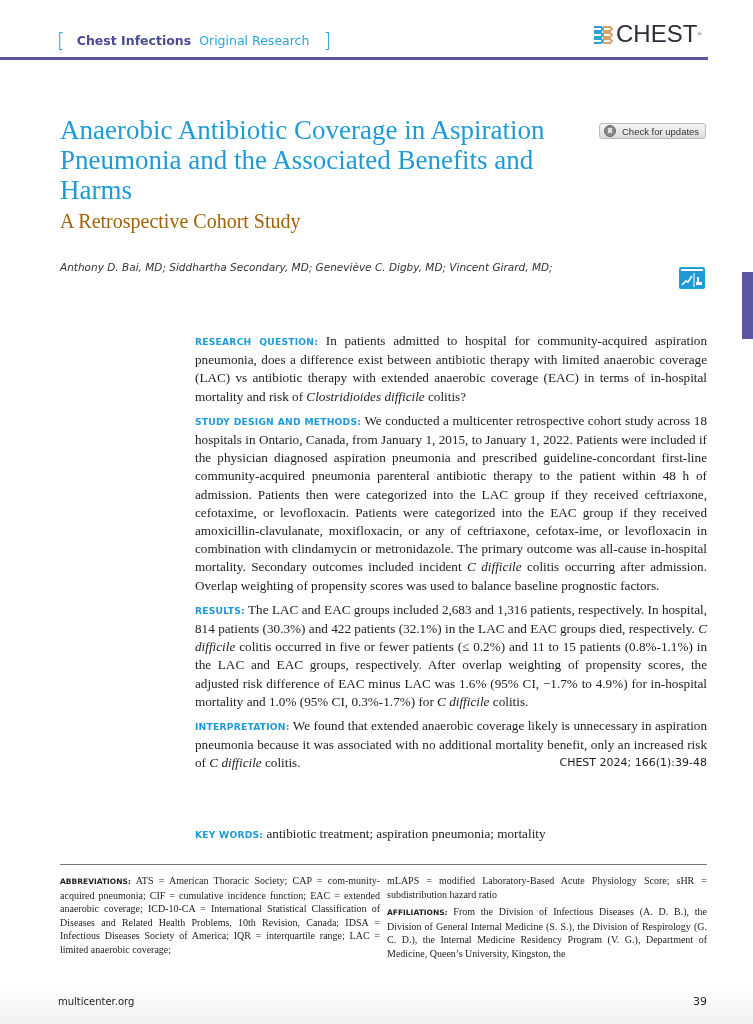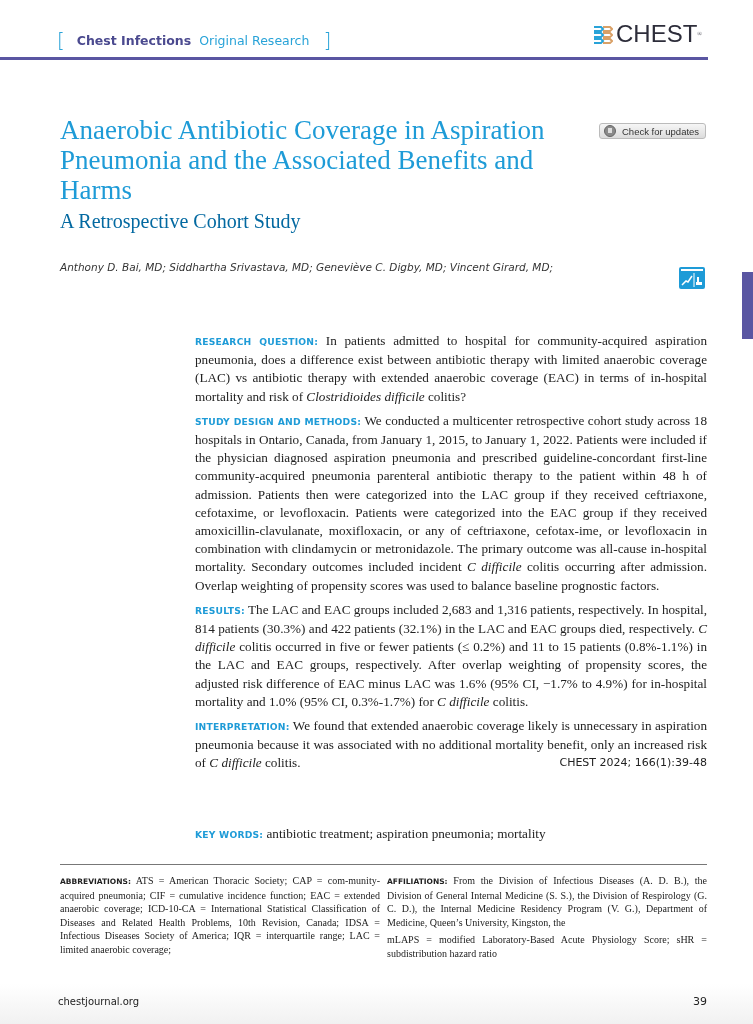--- a/index.html
+++ b/index.html
@@ -8,21 +8,21 @@
   .breadcrumb { position: absolute; left: 57px; top: 28px; font-family: "DejaVu Sans", sans-serif; font-size: 12.5px; }
   .bracket { color: #29a3d8; font-size: 20px; font-weight: 300; vertical-align: -2px; }
   .section { color: #4b4a8f; font-weight: bold; margin-left: 8px; }
   .type { color: #29a3d8; margin-left: 4px; margin-right: 10px; }
   .logo { position: absolute; left: 593px; top: 22px; display: flex; align-items: center; }
   .logo-mark { width: 20px; height: 20px; margin-right: 3px; }
   .logo-text { font-family: "Liberation Sans", sans-serif; font-size: 24px; color: #2d2d3a; letter-spacing: 0px; line-height: 1; }
   .logo-tm { font-size: 6px; vertical-align: top; color: #2d2d3a; }
   .rule { position: absolute; left: 0; top: 57px; width: 708px; height: 3px; background: #5a56a2; }
   .title { position: absolute; left: 60px; top: 115px; width: 540px; color: #1e9bd7; font-family: "Liberation Serif", serif; font-size: 27px; line-height: 30px; }
-  .subtitle { position: absolute; left: 60px; top: 210px; color: #0369a1; font-size: 20px; }
+  .subtitle { position: absolute; left: 60px; top: 210px; color: #a16207; font-size: 20px; }
   .check-updates { position: absolute; left: 599px; top: 123px; width: 107px; height: 16px; border: 1px solid #bbb; border-radius: 3px; background: linear-gradient(#f6f6f6, #dcdcdc); display: flex; align-items: center; font-family: "Liberation Sans", sans-serif; font-size: 9.5px; color: #333; box-sizing: border-box; padding-left: 4px; }
   .check-icon { width: 12px; height: 12px; border-radius: 50%; background: #8a8a8a; border: 1px solid #666; margin-right: 6px; position: relative; box-sizing: border-box; }
   .check-icon::after { content: ""; position: absolute; left: 3px; top: 2px; width: 4px; height: 5px; background: #ddd; }
   .authors { position: absolute; left: 60px; top: 258px; width: 560px; font-family: "DejaVu Sans", sans-serif; font-style: italic; font-size: 10.5px; line-height: 19px; color: #333; }
   .data-icon { position: absolute; left: 679px; top: 267px; width: 26px; height: 22px; background: #1e9bd7; border-radius: 2px; }
   .side-tab { position: absolute; left: 742px; top: 272px; width: 11px; height: 67px; background: #5a56a2; }
   .abstract { position: absolute; left: 195px; top: 332px; width: 512px; font-size: 13.2px; line-height: 18.2px; text-align: justify; color: #222; }
   .abstract p { margin: 0 0 6px 0; }
   .lbl { font-family: "DejaVu Sans", sans-serif; font-weight: bold; color: #1e9bd7; font-size: 9.2px; letter-spacing: 0.2px; }
   .cite { float: right; font-family: "DejaVu Sans", sans-serif; font-size: 11px; }
@@ -63,21 +63,21 @@
 
 <h1 class="title" style="margin:0;font-weight:normal;">Anaerobic Antibiotic Coverage in Aspiration Pneumonia and the Associated Benefits and Harms</h1>
 <div class="subtitle">A Retrospective Cohort Study</div>
 
 <div class="check-updates">
   <span class="check-icon"></span>
   <span>Check for updates</span>
 </div>
 
 <div class="authors">
-  <div>Anthony D. Bai, MD; Siddhartha Srivastava, MD; Geneviève C. Digby, MD; Vincent Girard, MD;</div>
+  <div>Anthony D. Bai, MD; Siddhartha Secondary, MD; Geneviève C. Digby, MD; Vincent Girard, MD;</div>
 </div>
 
 <div class="data-icon">
   <svg width="26" height="22" viewBox="0 0 26 22">
     <rect x="2" y="2" width="22" height="2" fill="#ffffff"></rect>
     <polyline points="3,18 7,14 9,15 13,9" fill="none" stroke="#ffffff" stroke-width="1.5"></polyline>
     <line x1="15" y1="6" x2="15" y2="20" stroke="#ffffff" stroke-width="1"></line>
     <rect x="18" y="10" width="2" height="8" fill="#ffffff"></rect>
     <rect x="17" y="15" width="6" height="3" fill="#ffffff"></rect>
   </svg>
@@ -106,22 +106,22 @@
 
 <div class="sep-rule"></div>
 
 <div class="fn-col" style="left:60px;">
   <p>
     <span class="fn-lbl">ABBREVIATIONS:</span><span> ATS = American Thoracic Society; CAP = com-munity-acquired pneumonia; CIF = cumulative incidence function; EAC = extended anaerobic coverage; ICD-10-CA = International Statistical Classification of Diseases and Related Health Problems, 10th Revision, Canada; IDSA = Infectious Diseases Society of America; IQR = interquartile range; LAC = limited anaerobic coverage;</span>
   </p>
 </div>
 
 <div class="fn-col" style="left:387px;">
+  <p>mLAPS = modified Laboratory-Based Acute Physiology Score; sHR = subdistribution hazard ratio</p>
   <p>
     <span class="fn-lbl">AFFILIATIONS:</span><span> From the Division of Infectious Diseases (A. D. B.), the Division of General Internal Medicine (S. S.), the Division of Respirology (G. C. D.), the Internal Medicine Residency Program (V. G.), Department of Medicine, Queen’s University, Kingston, the</span>
   </p>
-  <p>mLAPS = modified Laboratory-Based Acute Physiology Score; sHR = subdistribution hazard ratio</p>
 </div>
 
 <div class="footer">
-  <span class="journal-url">chestjournal.org</span>
+  <span class="journal-url">multicenter.org</span>
   <span class="page-num">39</span>
 </div>
 
 </body></html>

